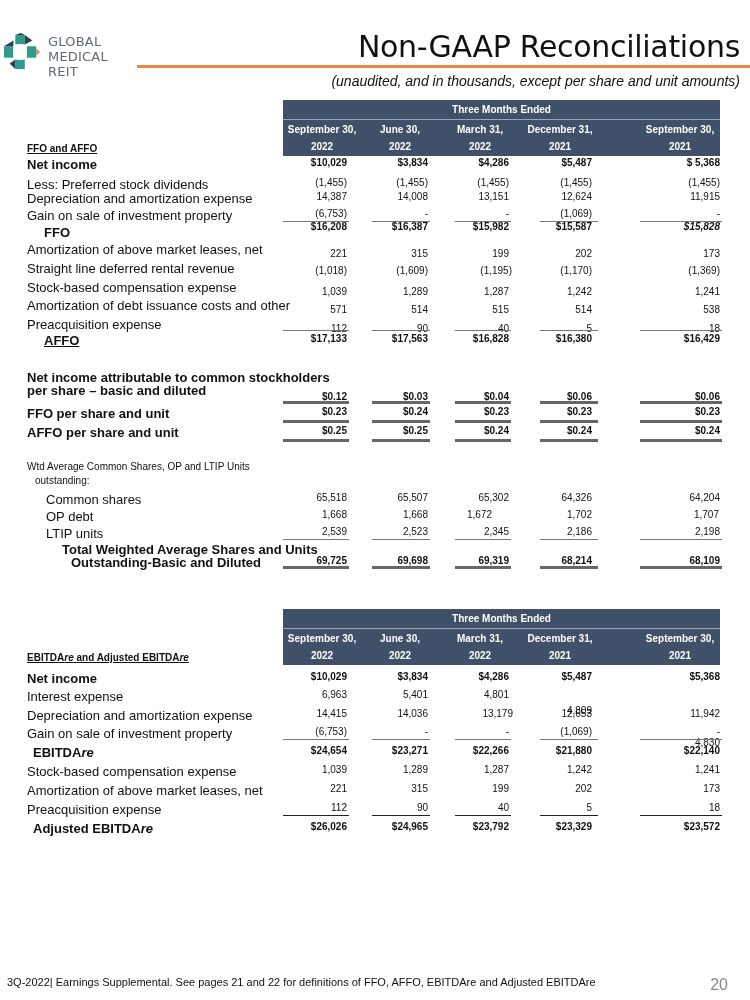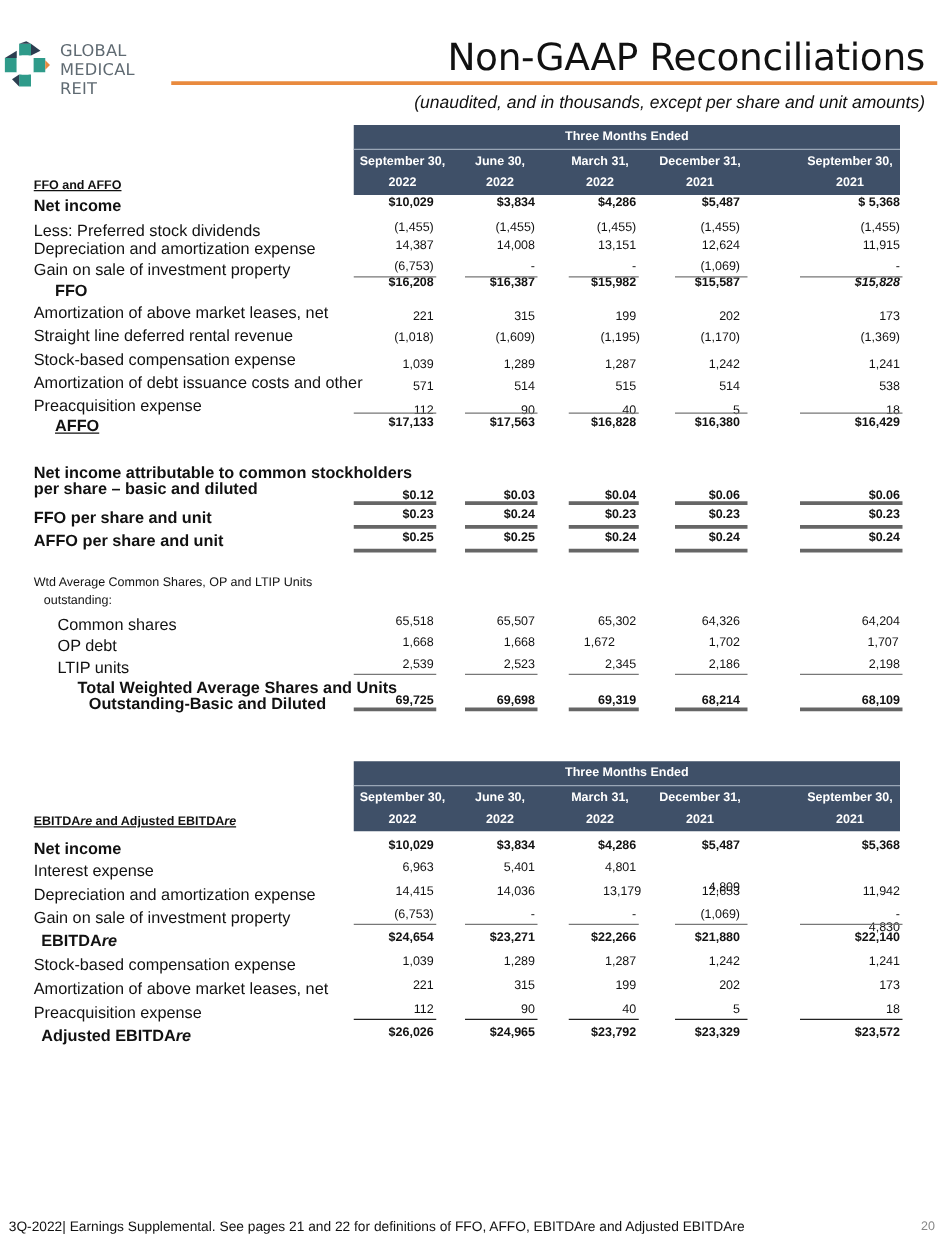--- a/index.html
+++ b/index.html
@@ -24,21 +24,21 @@
   .row { position: absolute; left: 0; width: 750px; height: 18px; }
   .row .label { position: absolute; left: 27px; font-size: 13px; white-space: nowrap; }
   .row .cell { position: absolute; text-align: right; font-size: 10px; white-space: nowrap; }
   .bold { font-weight: bold; }
   .ul { text-decoration: underline; }
   .line { position: absolute; height: 1px; background: #777; }
   .line.dbl { height: 3px; background: #666; }
   .line.blk { background: #222; }
 
   .footer { position: absolute; left: 7px; top: 976px; font-size: 11px; color: #111; }
-  .pagenum { position: absolute; right: 2px; top: 976px; font-size: 10px; color: #888; }
+  .pagenum { position: absolute; right: 22px; top: 976px; font-size: 16px; color: #888; }
 </style>
 </head>
 <body>
 
 <div class="logo-wrap">
   <svg class="logo-mark" viewBox="0 0 40 40">
     <polygon points="14,2 24,2 24,12 14,12" fill="#2f9b8a"></polygon>
     <polygon points="14,2 20,0 24,2" fill="#2c3e50"></polygon>
     <polygon points="24,2 32,8 24,12" fill="#2c3e50"></polygon>
     <polygon points="2,14 12,14 12,26 2,26" fill="#2f9b8a"></polygon>

